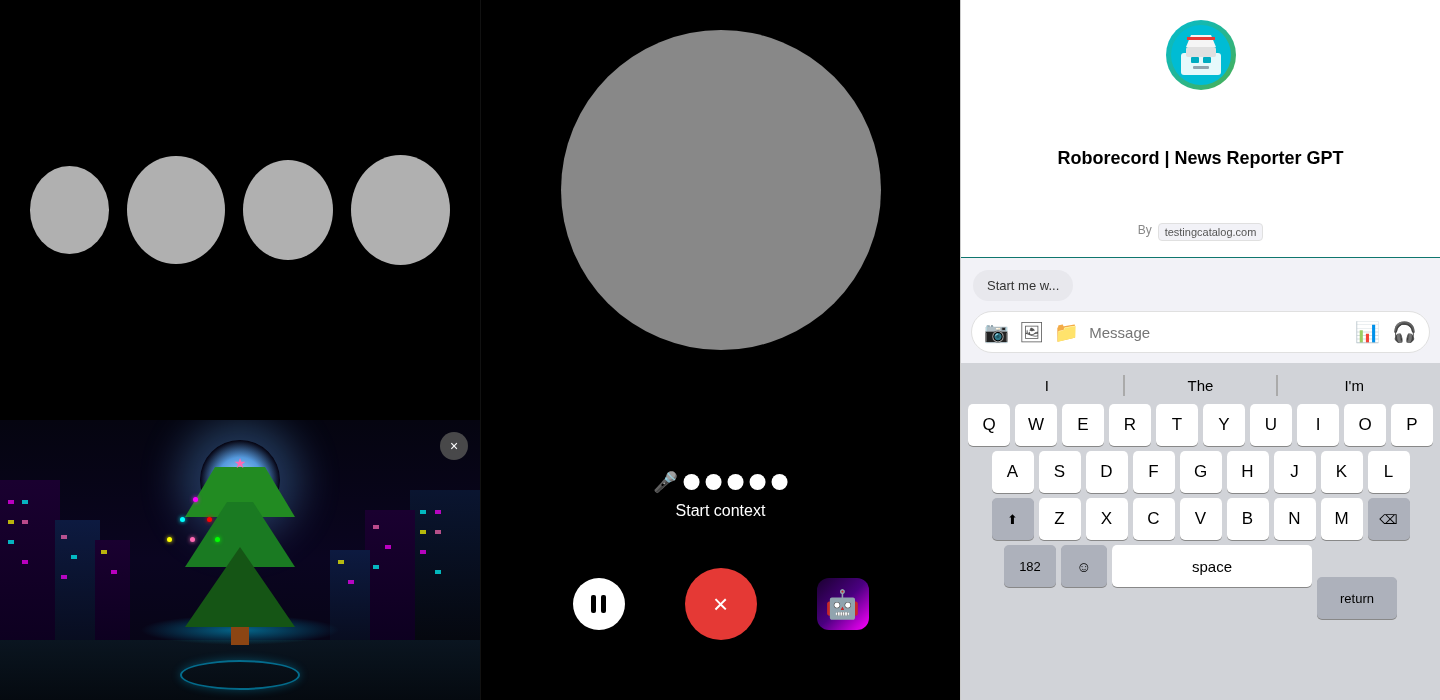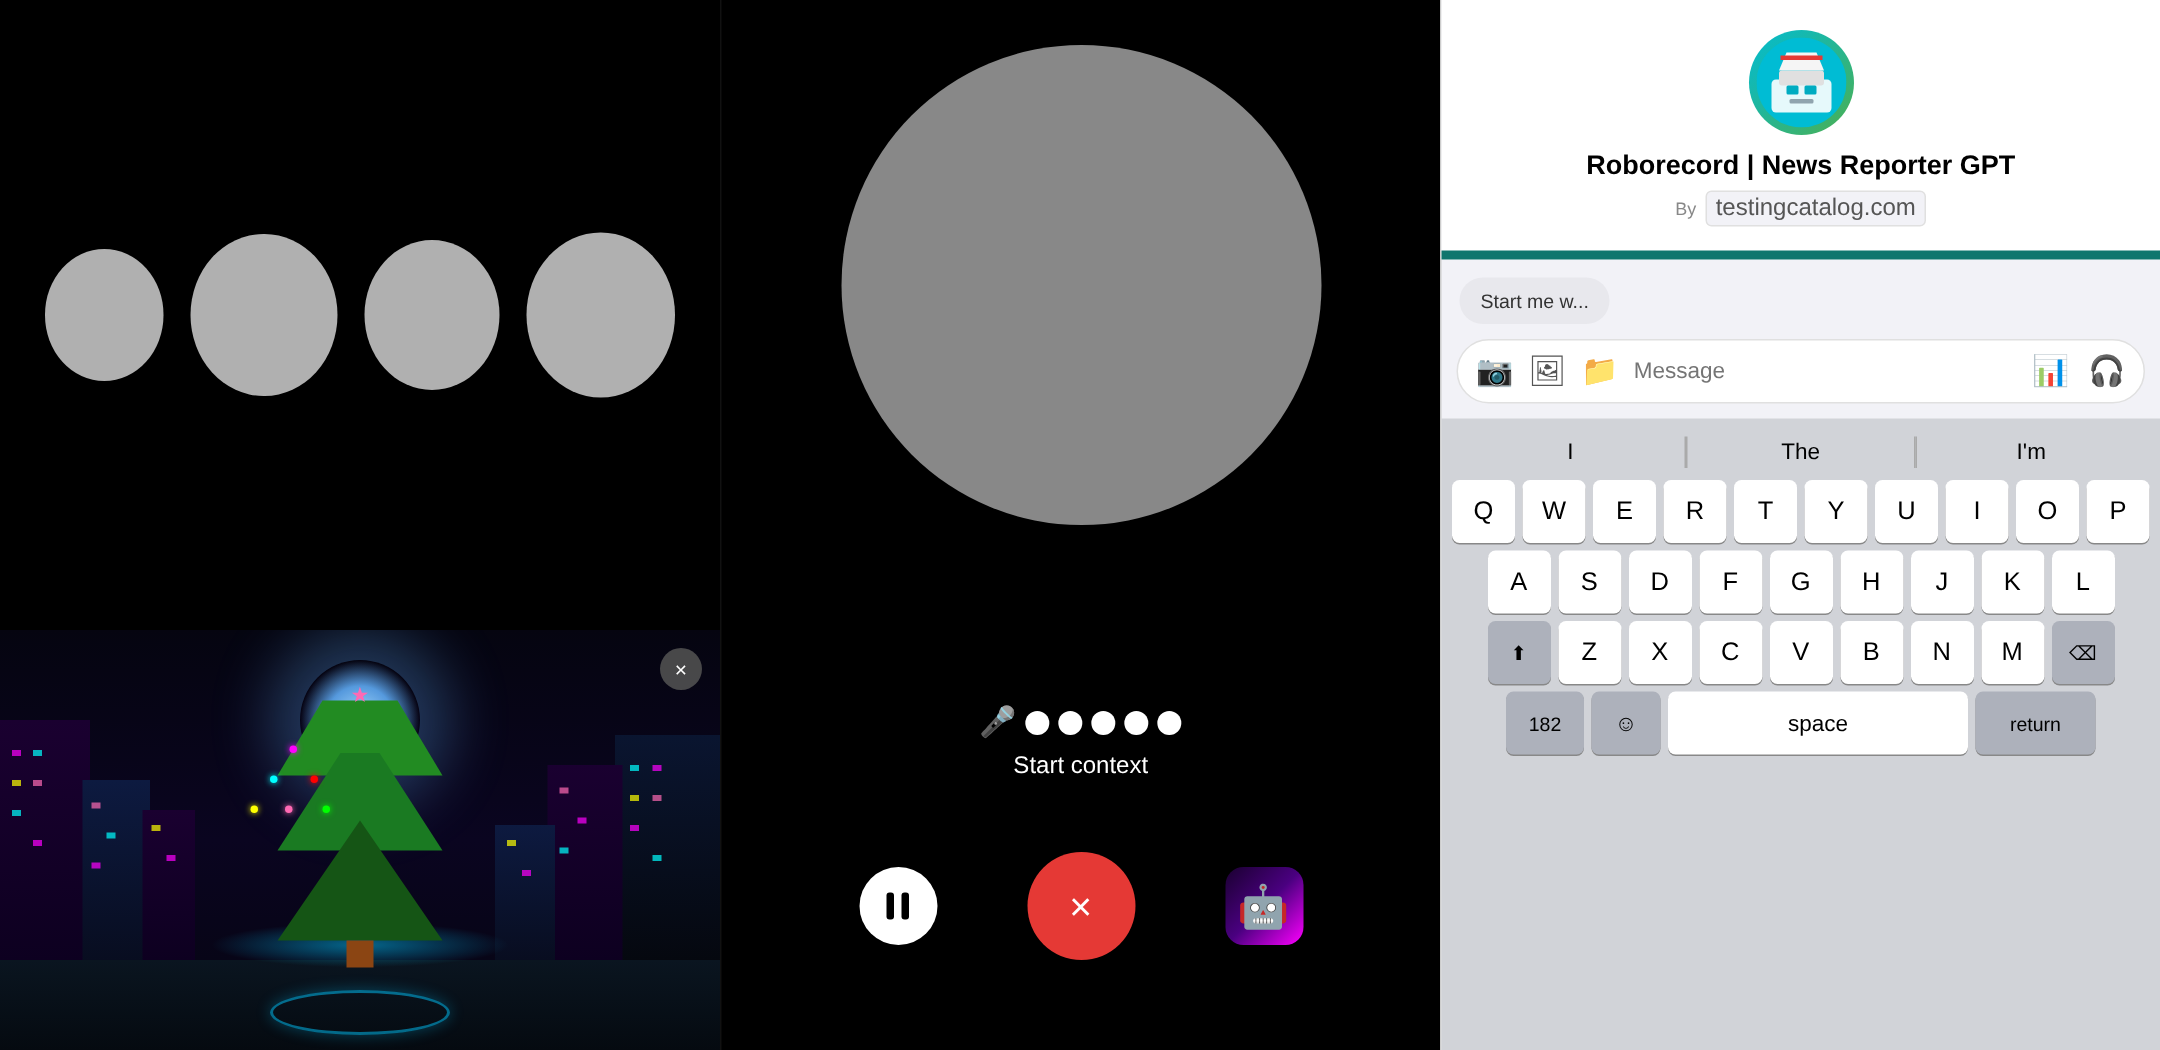--- a/index.html
+++ b/index.html
@@ -317,21 +317,22 @@
       flex-direction: column;
       border-left: 1px solid #ccc;
     }
 
     .gpt-header {
       background: #fff;
       padding: 20px 16px 16px;
       display: flex;
       flex-direction: column;
       align-items: center;
-      border-bottom: 6px solid #0f766e;
+      border-bottom: 1px solid #0f766e;
+      gap: 48px;
     }
 
     .gpt-avatar {
       width: 70px;
       height: 70px;
       border-radius: 50%;
       background: linear-gradient(135deg, #00bcd4 0%, #4caf50 100%);
       display: flex;
       align-items: center;
       justify-content: center;
@@ -351,32 +352,32 @@
     .gpt-desc {
       font-size: 13px;
       color: #666;
       text-align: center;
       margin-bottom: 6px;
       line-height: 1.4;
     }
 
     .gpt-by {
       display: flex;
-      align-items: center;
+      align-items: flex-start;
       gap: 6px;
       font-size: 12px;
       color: #888;
     }
 
     .gpt-by-tag {
       background: #f2f2f7;
       border: 1px solid #e0e0e0;
       border-radius: 4px;
       padding: 2px 6px;
-      font-size: 16px;
+      font-size: 11px;
       color: #555;
     }
 
     .suggestions-row {
       padding: 12px 12px 0;
       display: flex;
       gap: 8px;
       overflow: hidden;
     }
 
@@ -681,16 +682,16 @@
       <div class="key">B</div>
       <div class="key">N</div>
       <div class="key">M</div>
       <div class="key key-special key-delete">⌫</div>
     </div>
 
     <div class="key-row">
       <div class="key key-special" style="min-width:48px;max-width:52px;font-size:13px;">182</div>
       <div class="key key-special" style="min-width:42px;max-width:46px;font-size:15px;">☺</div>
       <div class="key key-space" style="font-size:15px;flex:4;max-width:200px;">space</div>
-      <div class="key key-special" style="min-width:72px;max-width:80px;font-size:13px;">return</div>
+      <div class="key key-special" style="min-width:72px;max-width:80px;font-size:13px;margin-top:32px;">return</div>
     </div>
   </div>
 </div>
 
 </body></html>

